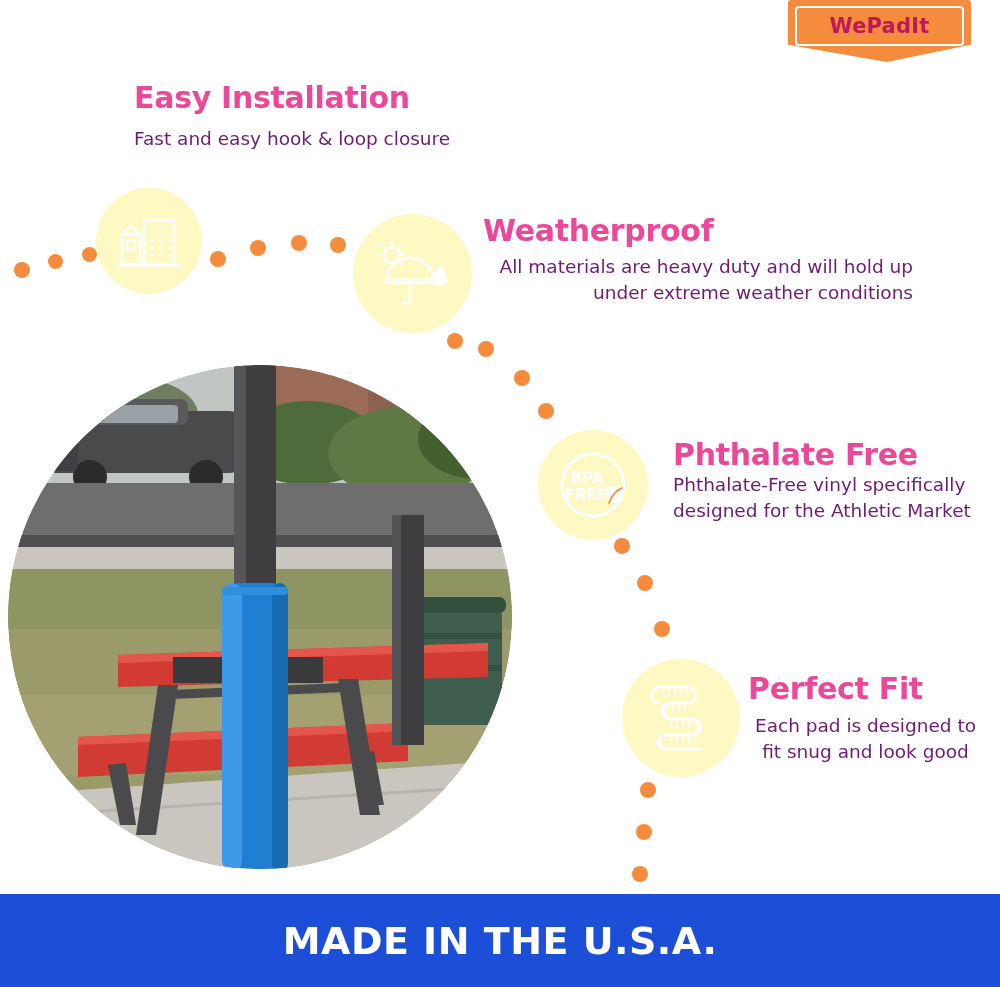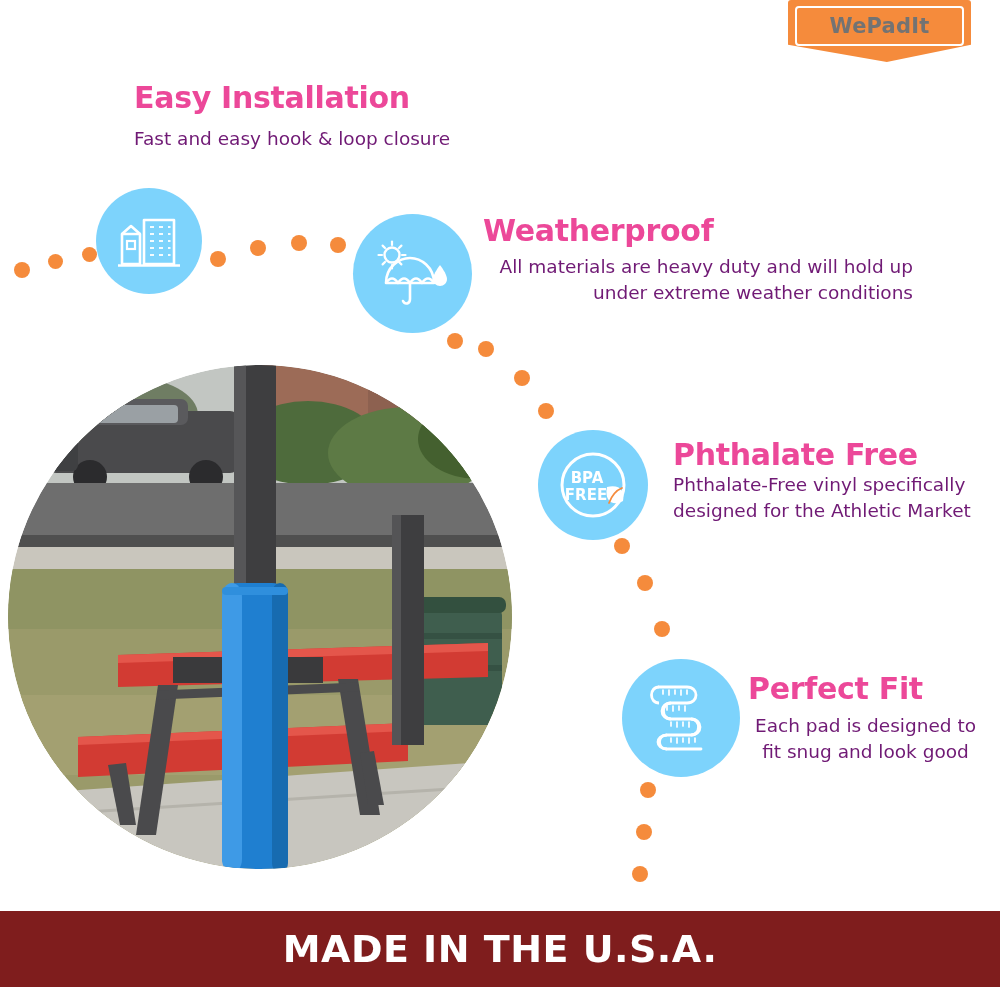--- a/index.html
+++ b/index.html
@@ -21,21 +21,21 @@
     background:#F58B3C;
     clip-path:polygon(0 0,100% 0,100% 72%,54% 100%,0 72%);
     border-radius:3px 3px 0 0;
   }
   .logo-inner{
     position:absolute;top:6px;left:7px;right:7px;height:36px;
     border:2px solid #ffffff;border-radius:4px;
     display:flex;align-items:center;justify-content:center;
   }
   .logo-text{
-    color:#737373;font-weight:bold;font-size:21px;letter-spacing:.2px;
+    color:#be185d;font-weight:bold;font-size:21px;letter-spacing:.2px;
     font-family:"DejaVu Sans", sans-serif;
   }
 
   
   .h-title{
     font-weight:bold;color:#ec4899;font-size:30px;letter-spacing:-.3px;
     font-family:"DejaVu Sans", sans-serif;
   }
   .h-sub{
     color:#701a75;font-size:18.5px;line-height:26px;
@@ -49,21 +49,21 @@
   .block2 .h-sub{margin-top:6px;text-align:right;}
 
   .block3{position:absolute;left:673px;top:437px;width:300px;}
   .block3 .h-sub{}
 
   .block4{position:absolute;left:748px;top:671px;width:235px;}
   .block4 .h-sub{margin-top:7px;text-align:center;}
 
   
   .badge{
-    position:absolute;border-radius:50%;background:#7dd3fc;
+    position:absolute;border-radius:50%;background:#fef9c3;
     display:flex;align-items:center;justify-content:center;
   }
   .badge svg{display:block;}
 
   .badge-install{left:96px;top:188px;width:106px;height:106px;}
   .badge-weather{left:353px;top:214px;width:119px;height:119px;}
   .badge-bpa{left:538px;top:430px;width:110px;height:110px;}
   .badge-fit{left:622px;top:659px;width:118px;height:118px;}
 
   
@@ -71,22 +71,22 @@
 
   
   .photo{
     position:absolute;left:8px;top:365px;width:504px;height:504px;
     border-radius:50%;overflow:hidden;
   }
   .photo svg{display:block;}
 
   
   .footer{
-    position:absolute;left:0;bottom:0;width:1000px;height:76px;
-    background:#7f1d1d;display:flex;align-items:center;justify-content:center;
+    position:absolute;left:0;bottom:0;width:1000px;height:93px;
+    background:#1d4ed8;display:flex;align-items:center;justify-content:center;
   }
   .footer-text{
     color:#ffffff;font-weight:bold;font-size:38px;letter-spacing:.5px;
     font-family:"DejaVu Sans", sans-serif;
   }
 </style>
 </head>
 <body>
 
 <div class="stage">

